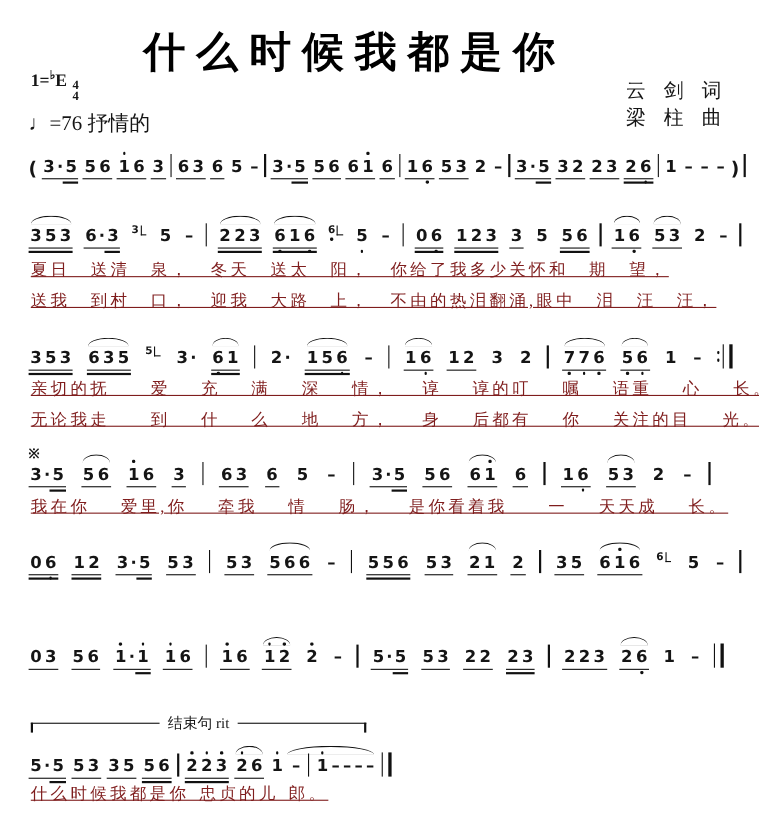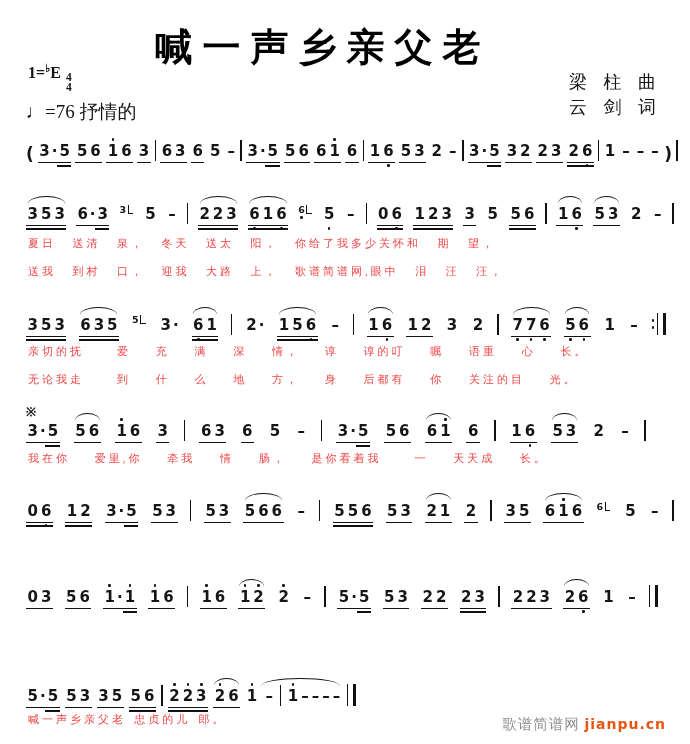--- a/index.html
+++ b/index.html
@@ -34,50 +34,50 @@
   .bl.fin{width:5px;background:none;border-left:1.5px solid #111;border-right:3.2px solid #111;height:22px;}
   .repwrap{display:inline-flex;align-items:flex-end;margin-bottom:7px;align-self:flex-end;}
   .rdots{display:inline-flex;flex-direction:column;justify-content:center;gap:4px;height:22px;margin-right:2.5px;}
   .rdots i{width:2.8px;height:2.8px;background:#111;border-radius:50%;}
   .sym{font-size:17px;font-weight:bold;font-family:"DejaVu Sans",sans-serif;margin-bottom:4px;}
   .grace{align-self:flex-start;display:inline-flex;align-items:flex-end;margin-top:-4px;height:16px;}
   .grace .ch{font-size:9.5px;line-height:10px;padding:0 .5px;}
   .grace .db{bottom:-4px;}
   .hook{display:inline-block;width:4.5px;height:8px;border-left:1.2px solid #111;
         border-bottom:1.2px solid #111;margin:0 1px 1px 1px;}
-  .lyric{position:absolute;left:2px;font-size:11px;letter-spacing:3px;word-spacing:2.5px;
-         white-space:pre;color:#ef4444;}
+  .lyric{position:absolute;left:2px;font-size:15px;letter-spacing:3px;word-spacing:2.5px;
+         white-space:pre;color:#7f1d1d;text-decoration:underline;}
   .segno{position:absolute;top:-17px;left:0;font-size:12px;font-weight:bold;}
   .bracket{position:absolute;top:-27px;left:2px;height:10px;border-top:1.6px solid #111;}
   .bracket .tk{position:absolute;top:-1px;width:1.6px;height:9px;background:#111;}
   .bracket .tk.r{right:0;}
   .bracket .tk.l{left:0;}
   .bracket .lbl{position:absolute;top:-9px;left:50%;transform:translateX(-50%);
         background:#fff;padding:0 8px;font-size:13.5px;white-space:nowrap;}
   .watermark{position:absolute;right:24px;bottom:10px;font-size:14.5px;letter-spacing:1px;}
   .watermark .site{color:#8f8f8f;}
   .watermark .wm-url{color:#e8550f;font-weight:bold;font-family:"DejaVu Sans",sans-serif;font-size:14px;}
 </style>
 </head>
 <body>
 
 <div class="page">
-  <div class="title">喊一声乡亲父老</div>
+  <div class="title">什么时候我都是你</div>
 
   <div class="keysig"><span>1=</span><sup>♭</sup><span>E</span><span class="frac">
         <b>4</b>
         <b>4</b>
       </span>
   </div>
 
   <div class="tempo">♩=76 抒情的</div>
 
   <div class="credits">
+    <div>云 剑 词</div>
     <div>梁 柱 曲</div>
-    <div>云 剑 词</div>
   </div>
 
   <div id="score">
       <div class="line" style="top: 140px;">
         <div class="mline" style="width: 652px;">
           <span class="sym">(</span>
           <span class="cell" style="padding-bottom: 1.2px;">
             <span class="chars">
               <span class="ch">3</span>
               <span class="ch mid">·</span>
@@ -372,21 +372,21 @@
             </span>
           </span>
           <span class="cell" style="padding-bottom: 8px;">
             <span class="chars">
               <span class="ch">–</span>
             </span>
           </span>
           <span class="bl"></span>
         </div>
         <div class="lyric" style="top: 33px;">夏日  送清  泉，  冬天  送太  阳，  你给了我多少关怀和  期  望，</div>
-        <div class="lyric" style="top: 61px;">送我  到村  口，  迎我  大路  上，  歌谱简谱网,眼中  泪  汪  汪，</div>
+        <div class="lyric" style="top: 61px;">送我  到村  口，  迎我  大路  上，  不由的热泪翻涌,眼中  泪  汪  汪，</div>
       </div>
       <div class="line" style="top: 313px;">
         <div class="mline" style="width: 640px;">
           <span class="cell" style="padding-bottom: 1.2px;">
             <span class="chars">
               <span class="ch">3</span>
               <span class="ch">5</span>
               <span class="ch">3</span>
             </span>
             <div class="ul"></div>
@@ -862,20 +862,25 @@
           <span class="cell" style="padding-bottom: 8px;">
             <span class="chars">
               <span class="ch">–</span>
             </span>
           </span>
           <span class="bl fin"></span>
         </div>
       </div>
       <div class="line" style="top: 684px;">
         <div class="mline" style="width: 330px;">
+          <div class="bracket" style="width: 305px;">
+            <i class="tk l"></i>
+            <i class="tk r"></i>
+            <span class="lbl">结束句 rit</span>
+          </div>
           <span class="cell" style="padding-bottom: 1.2px;">
             <span class="chars">
               <span class="ch">5</span>
               <span class="ch mid">·</span>
               <span class="ch">5</span>
             </span>
             <div class="ul"></div>
             <div class="ul b"></div>
           </span>
           <span class="cell" style="padding-bottom: 4.6px;">
@@ -934,19 +939,17 @@
             <span class="chars">
               <span class="ch">1<i class="da"></i></span>
               <span class="ch">–</span>
               <span class="ch">–</span>
               <span class="ch">–</span>
               <span class="ch">–</span>
             </span>
           </span>
           <span class="bl fin"></span>
         </div>
-        <div class="lyric" style="top: 28px;">喊一声乡亲父老 忠贞的儿 郎。</div>
+        <div class="lyric" style="top: 28px;">什么时候我都是你 忠贞的儿 郎。</div>
       </div>
     </div>
 
-  <div class="watermark"><span class="site">歌谱简谱网 </span><span class="wm-url">jianpu.cn</span>
-  </div>
 </div>
 
 </body></html>

